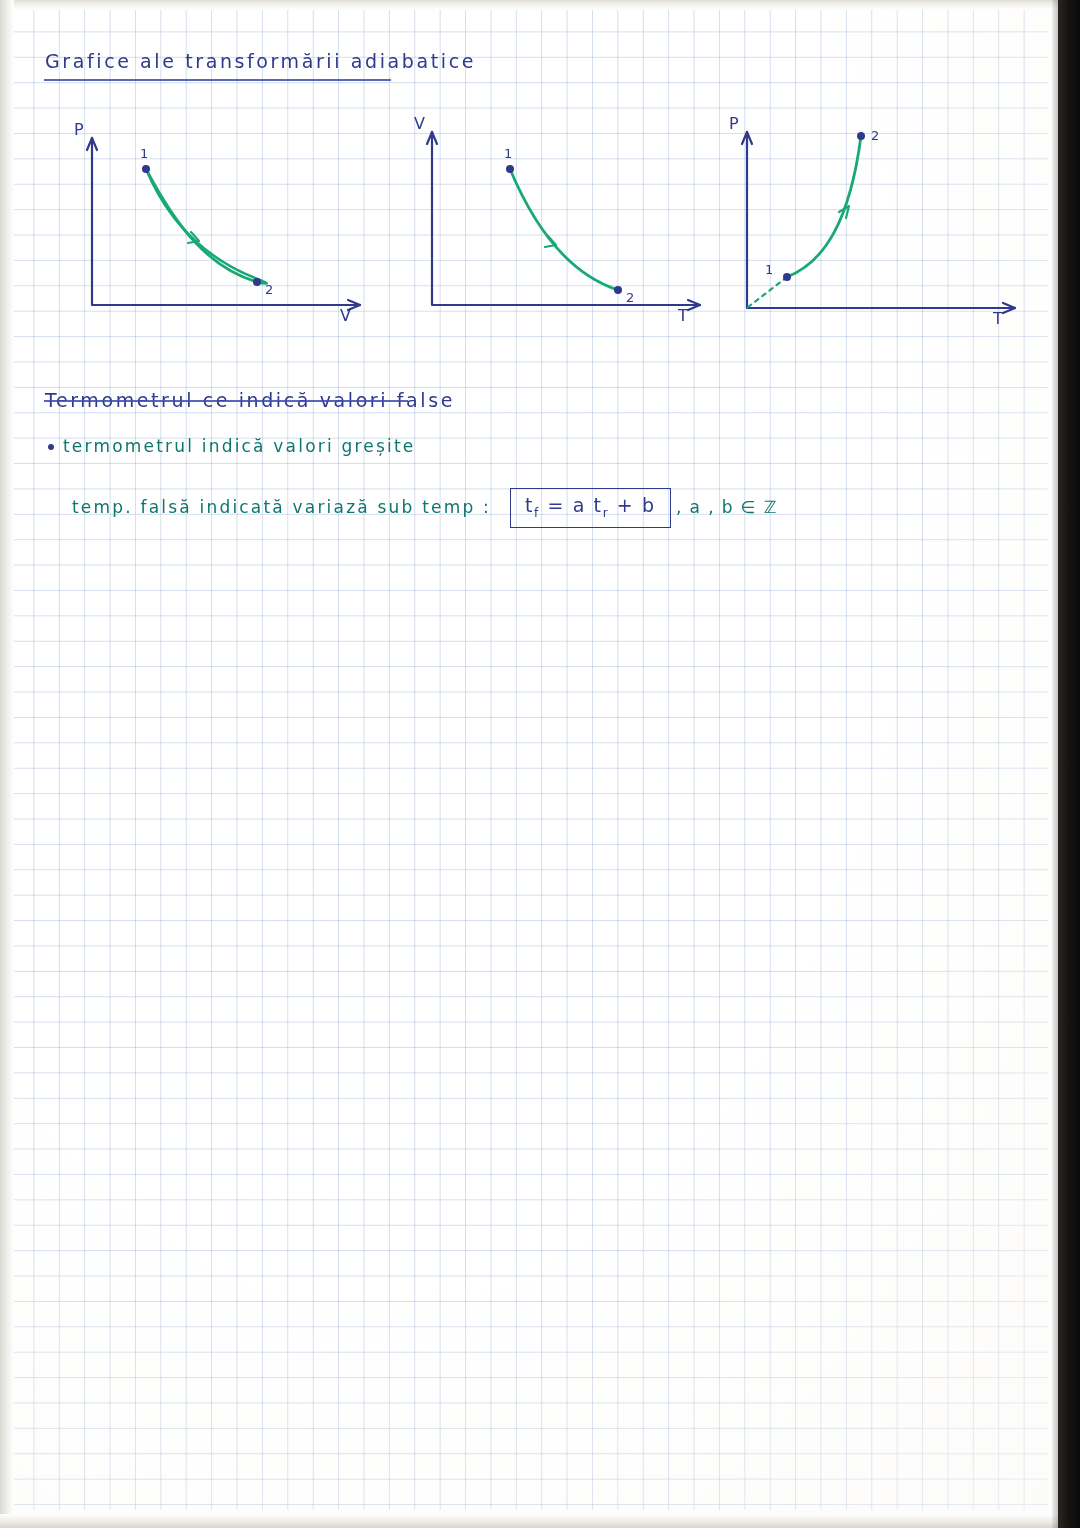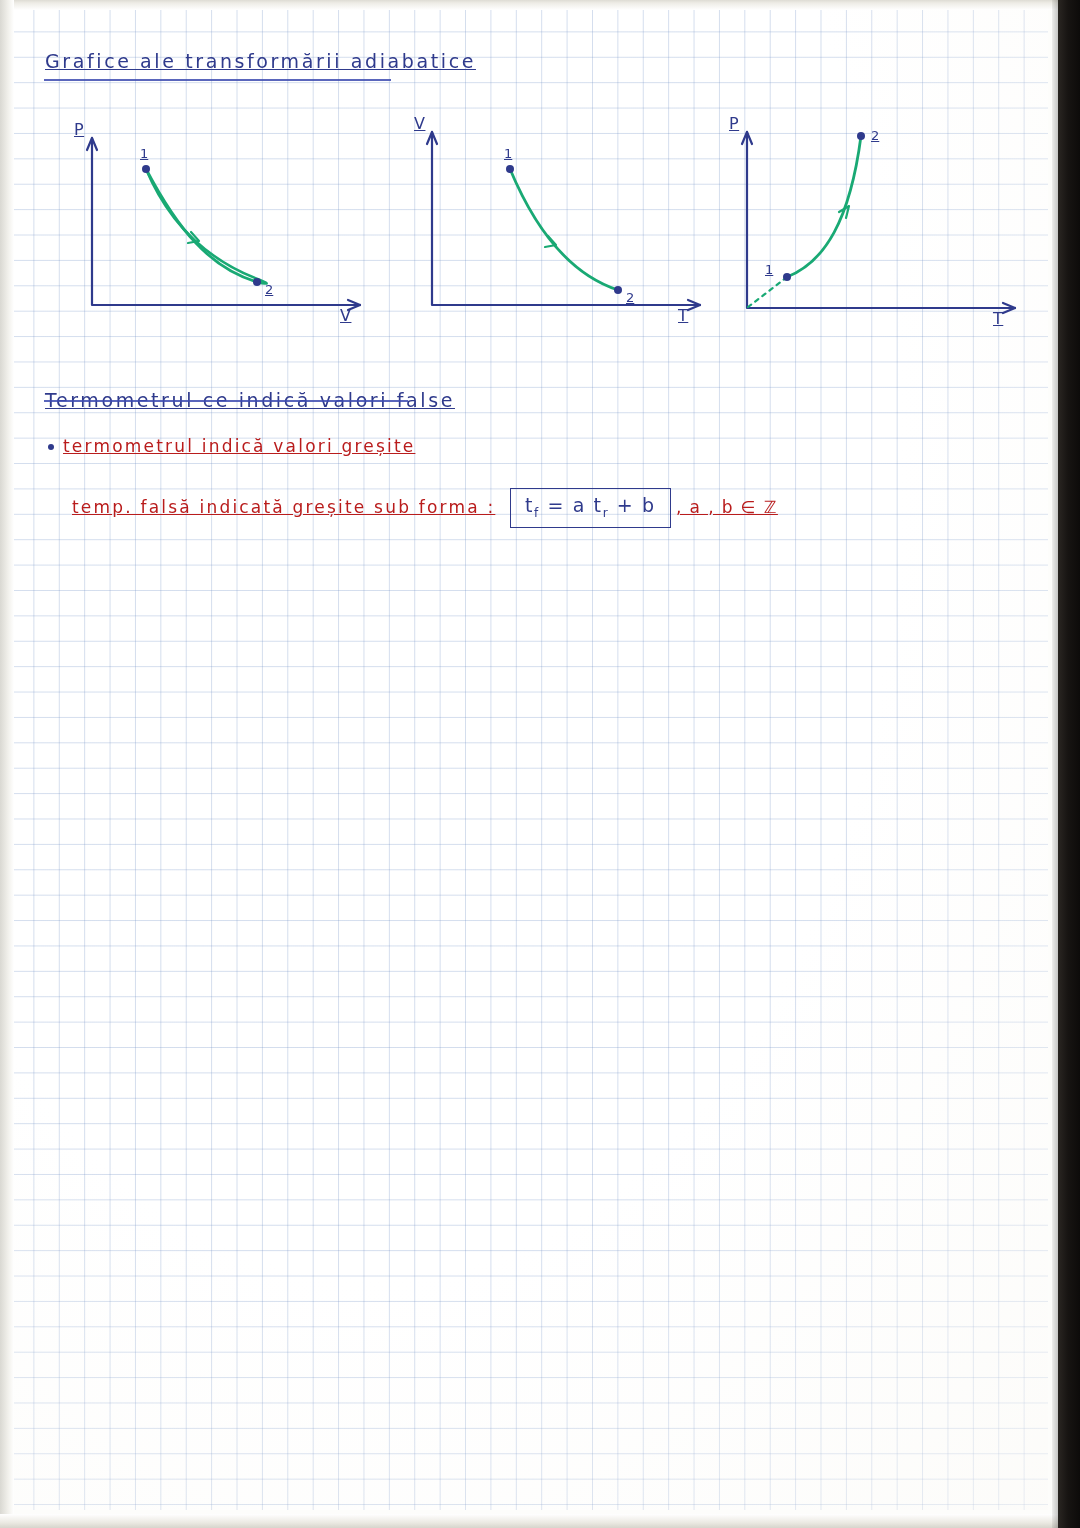--- a/index.html
+++ b/index.html
@@ -85,21 +85,20 @@
     height: 1500px;
     background: radial-gradient(ellipse at 35% 30%, rgba(255,255,255,0) 55%, rgba(250,249,245,0.55) 100%);
     pointer-events: none;
   }
 
   .ink {
     position: absolute;
     color: #2f3a8c;
     font-family: "DejaVu Sans", sans-serif;
     white-space: nowrap;
-    text-decoration: underline;
   }
 
   .hand {
     font-family: "DejaVu Sans", sans-serif;
     letter-spacing: 1.2px;
     color: #33408f;
   }
 
   
   .heading {
@@ -110,21 +109,21 @@
   .heading-underline {
     position: absolute;
     height: 2px;
     background: #3d4bb0;
     opacity: 0.85;
   }
 
   .body-text {
     font-size: 17px;
     letter-spacing: 2.2px;
-    color: #b91c1c;
+    color: #0f766e;
   }
 
   .bullet-dot {
     position: absolute;
     width: 6px;
     height: 6px;
     border-radius: 50%;
     background: #2f3a8c;
   }
 
@@ -229,21 +228,21 @@
     <div class="ink point-label" style="left:50px; top:152px;">1</div>
     <div class="ink point-label" style="left:156px; top:18px;">2</div>
   </div>
 
   <div class="ink heading hand" style="left:45px; top:389px;">Termometrul ce indică valori false</div>
   <div class="heading-underline" style="left:44px; top:400px; width:364px;"></div>
 
   <div class="bullet-dot" style="left:48px; top:444px;"></div>
   <div class="ink body-text hand" style="left:63px; top:436px;">termometrul indică valori greșite</div>
 
-  <div class="ink body-text hand" style="left:72px; top:497px;">temp. falsă indicată greșite sub forma :</div>
+  <div class="ink body-text hand" style="left:72px; top:497px;">temp. falsă indicată variază sub temp :</div>
 
   <div class="formula-box" style="left:510px; top:488px;">
     <span>t</span><sub>f</sub>
     <span>= a t</span><sub>r</sub>
     <span>+ b</span>
   </div>
 
   <div class="ink body-text hand" style="left:676px; top:497px; letter-spacing:1.4px;">, a , b ∈ ℤ</div>
 
 </div>

